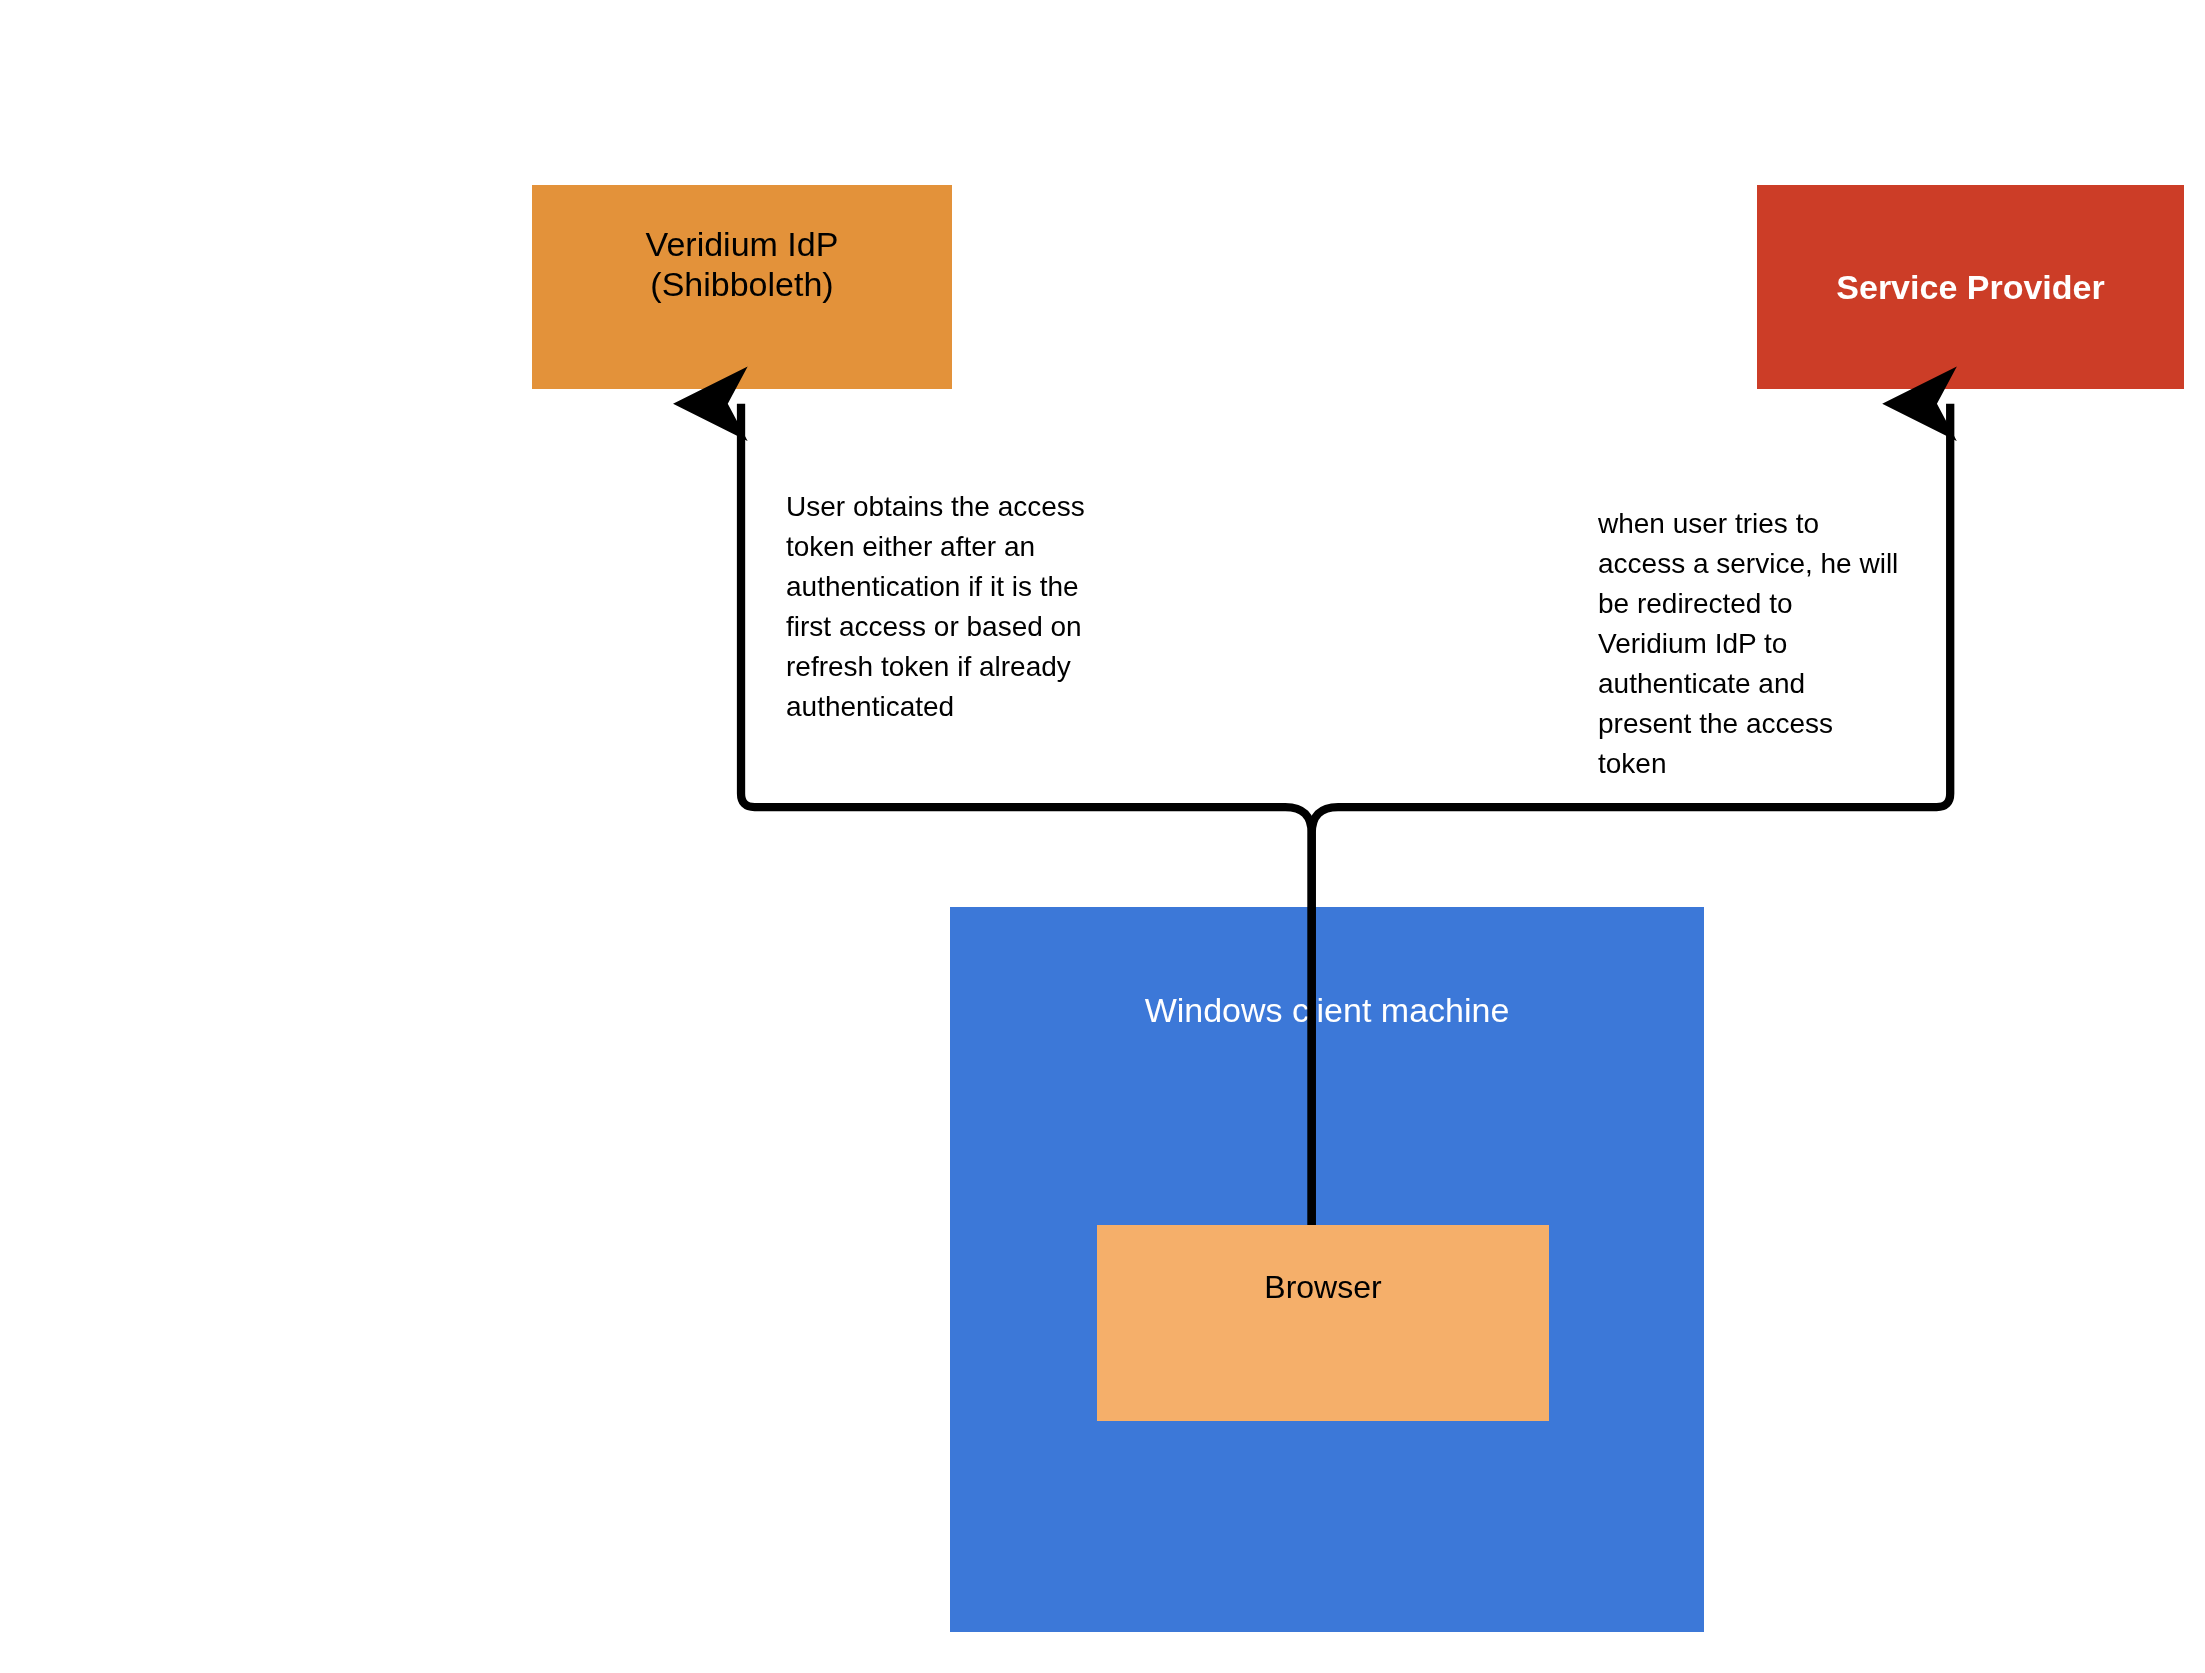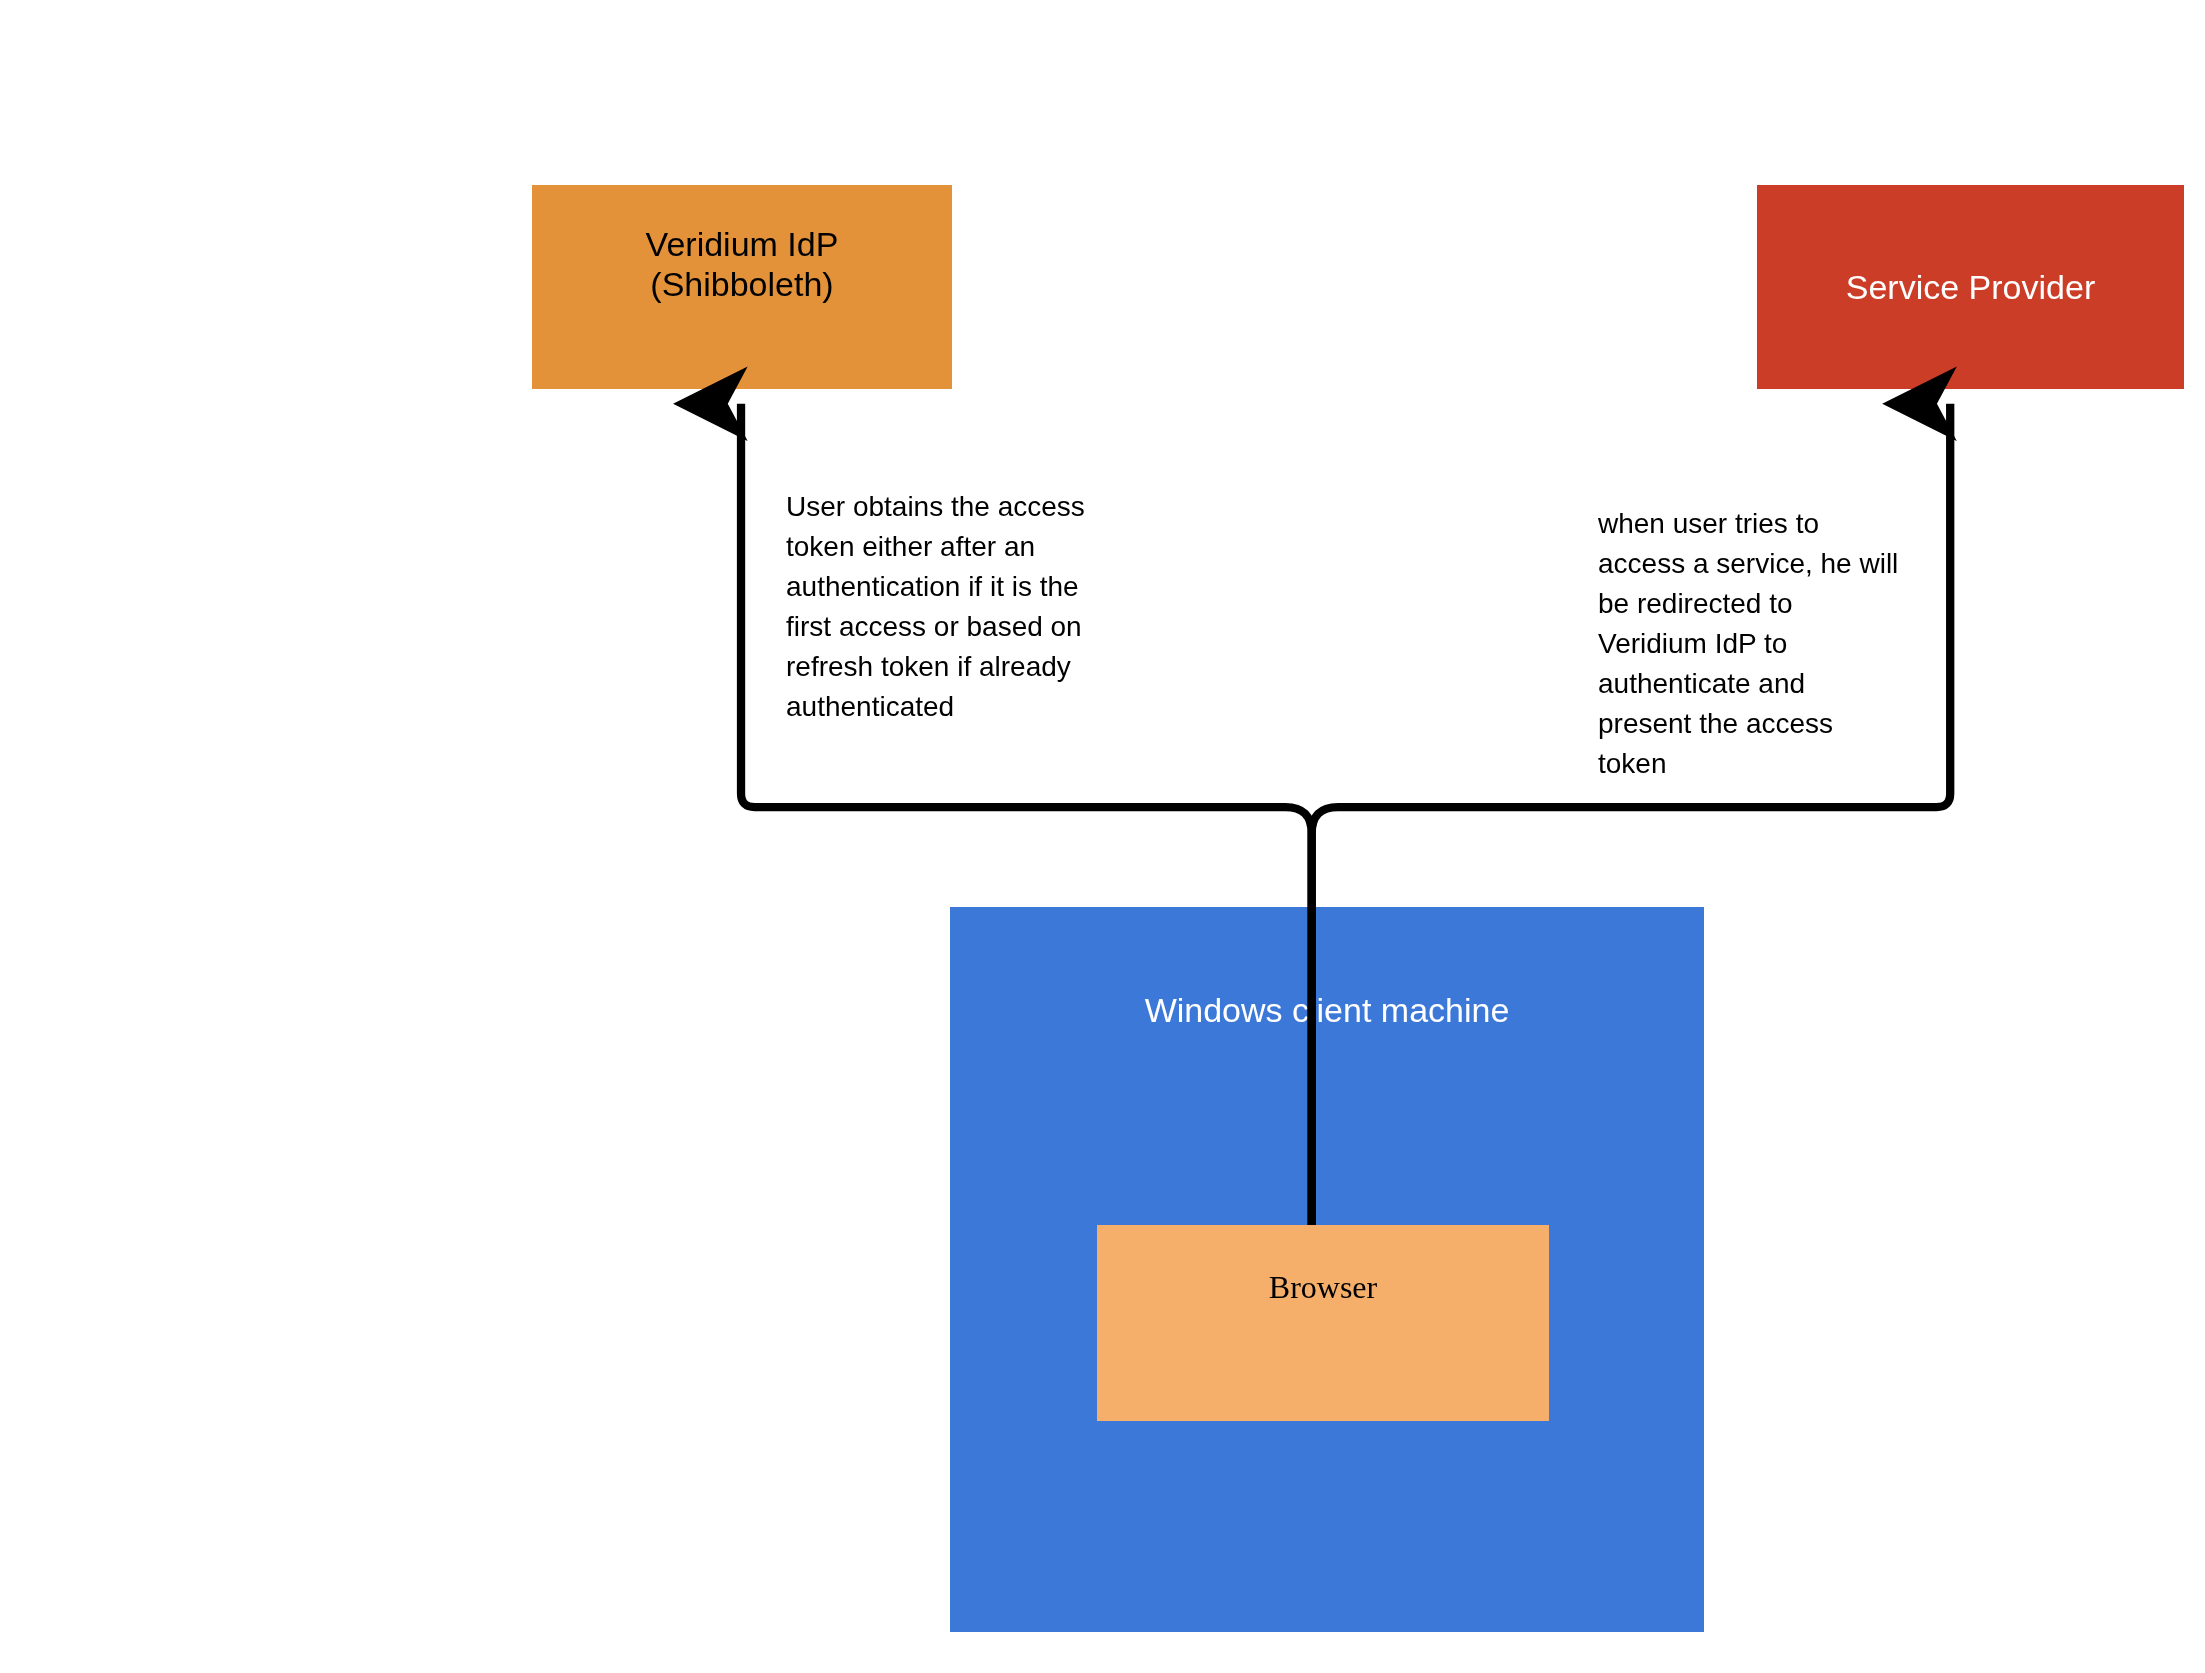--- a/index.html
+++ b/index.html
@@ -54,20 +54,21 @@
   }
 
   
   #node-service-provider {
     left: 1757px;
     top: 181px;
     width: 427px;
     height: 204px;
     background: #CC3D27;
     align-items: center;
+    font-weight: bold;
   }
   #node-service-provider .node-label {
     color: #ffffff;
     font-size: 34px;
   }
 
   
   #node-windows-client {
     left: 950px;
     top: 903px;
@@ -86,21 +87,20 @@
   
   #node-browser {
     left: 1097px;
     top: 1221px;
     width: 452px;
     height: 196px;
     background: #F5AF6A;
     align-items: flex-start;
     padding-top: 44px;
     z-index: 4;
-    font-family: Liberation Serif, serif;
   }
   #node-browser .node-label {
     color: #000000;
     font-size: 32px;
   }
 
   
   .edge-label {
     position: absolute;
     color: #000000;

